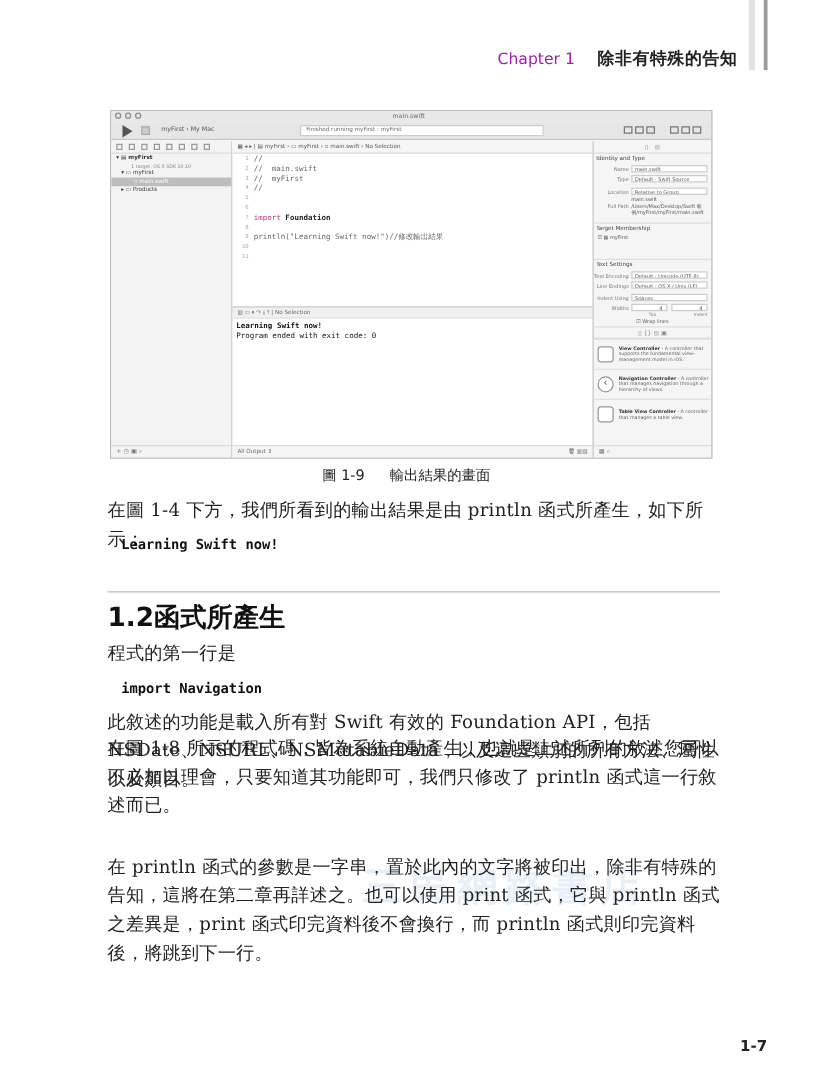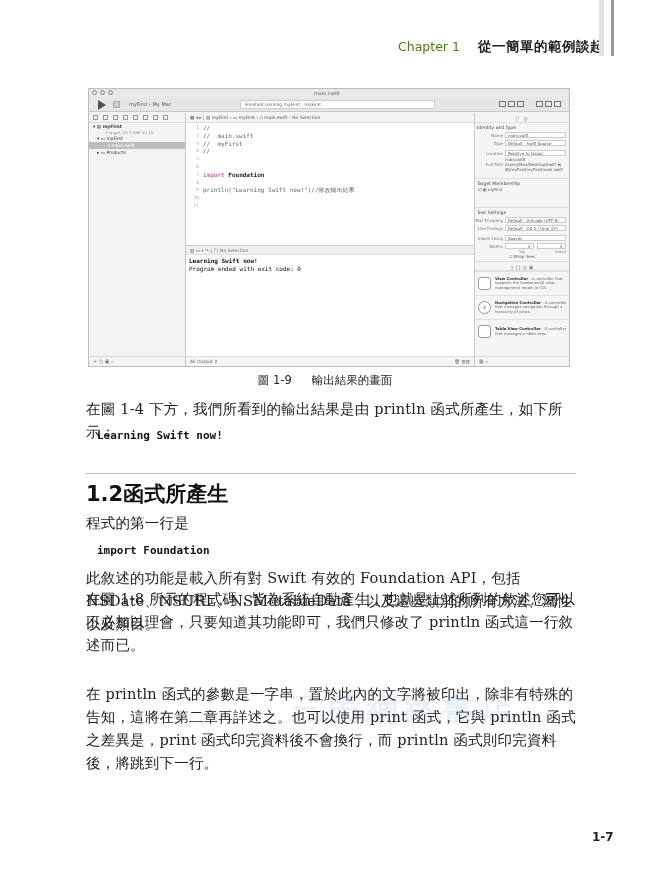--- a/index.html
+++ b/index.html
@@ -1,21 +1,21 @@
 <!DOCTYPE html>
 <html><head>
 <meta charset="utf-8">
 <style>
   * { box-sizing: border-box; margin: 0; padding: 0; }
   html, body { width: 650px; height: 872px; background: #ffffff; overflow: hidden; }
   body { position: relative; font-family: "DejaVu Serif", serif; color: #1a1a1a; }
 
   
   .running-head { position: absolute; top: 38px; left: 398px; font-size: 13px; color: #222; white-space: nowrap; }
-  .running-head .ch { font-family: "DejaVu Sans", sans-serif; font-size: 12.5px; margin-right: 14px; color: #4d7c0f; }
+  .running-head .ch { font-family: "DejaVu Sans", sans-serif; font-size: 12.5px; margin-right: 14px; color: #a21caf; }
   .running-head .ttl { font-family: "DejaVu Sans", sans-serif; font-weight: bold; font-size: 13.5px; letter-spacing: 0.5px; }
   .thumb-bar1 { position: absolute; top: 0; left: 599px; width: 5px; height: 56px; background: #e2e2e2; }
   .thumb-bar2 { position: absolute; top: 0; left: 611px; width: 3px; height: 56px; background: #9a9a9a; }
 
   
   .xcode { position: absolute; left: 88px; top: 88px; width: 482px; height: 279px; border: 1px solid #bdbdbd; background: #f4f4f4; font-family: "DejaVu Sans", sans-serif; color: #555; overflow: hidden; }
   .xc-title { height: 9px; background: #e8e8e8; position: relative; font-size: 5px; }
   .traffic { position: absolute; left: 3px; top: 1px; display: flex; gap: 3px; }
   .traffic span { width: 5px; height: 5px; border-radius: 50%; border: 1px solid #888; display: block; }
   .xc-title .wintitle { position: absolute; left: 225px; top: 1px; font-size: 5px; color: #666; }
@@ -74,21 +74,21 @@
   .h2 { position: absolute; left: 86px; top: 480px; font-family: "DejaVu Sans", sans-serif; font-weight: bold; font-size: 21px; color: #111; }
   .h2 .n { }
   .pagenum { position: absolute; top: 830px; left: 592px; font-family: "DejaVu Sans", sans-serif; font-weight: bold; font-size: 12px; color: #222; }
   .watermark { position: absolute; left: 290px; top: 688px; font-family: "DejaVu Sans", sans-serif; font-size: 32px; font-weight: bold; color: rgba(120,170,220,0.18); letter-spacing: 6px; white-space: nowrap; pointer-events: none; }
 </style>
 </head>
 <body>
 
 <div class="running-head">
   <span class="ch">Chapter 1</span>
-  <span class="ttl">從一簡單的範例談起</span>
+  <span class="ttl">除非有特殊的告知</span>
 </div>
 <div class="thumb-bar1"></div>
 <div class="thumb-bar2"></div>
 
 <div class="xcode">
   <div class="xc-title">
     <div class="traffic">
       <span></span>
       <span></span>
       <span></span>
@@ -244,20 +244,20 @@
 
 <div class="p" style="top:398px;">在圖 1-4 下方，我們所看到的輸出結果是由 println 函式所產生，如下所示：</div>
 <div class="mono" style="top:429px;">Learning Swift now!</div>
 
 <div class="rule"></div>
 <div class="h2">
   <span class="n">1.2</span><span>函式所產生</span>
 </div>
 
 <div class="p" style="top:512px;">程式的第一行是</div>
-<div class="mono" style="top:544px;">import Foundation</div>
+<div class="mono" style="top:544px;">import Navigation</div>
 
 <div class="p" style="top:567px;">此敘述的功能是載入所有對 Swift 有效的 Foundation API，包括 NSDate、NSURL、NSMutableData，以及這些類別的所有方法、屬性以及類目。</div>
 <div class="p" style="top:588px;">在圖 1-8 所示的程式碼，皆為系統自動產生，也就是上述所列的敘述您可以不必加以理會，只要知道其功能即可，我們只修改了 println 函式這一行敘述而已。</div>
 <div class="watermark">三民網路書店</div>
 <div class="p" style="top:683px;">在 println 函式的參數是一字串，置於此內的文字將被印出，除非有特殊的告知，這將在第二章再詳述之。也可以使用 print 函式，它與 println 函式之差異是，print 函式印完資料後不會換行，而 println 函式則印完資料後，將跳到下一行。</div>
 
 <div class="pagenum">1-7</div>
 
 </body></html>

